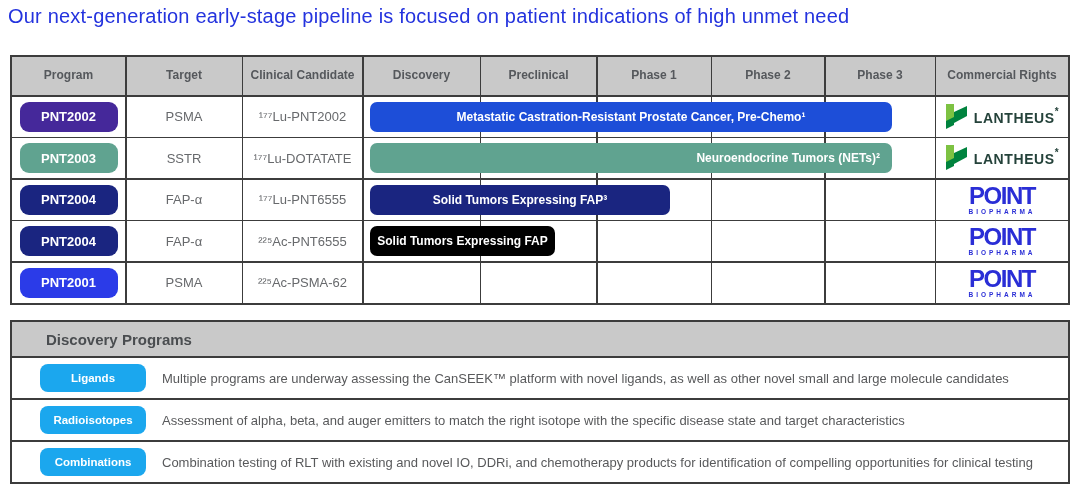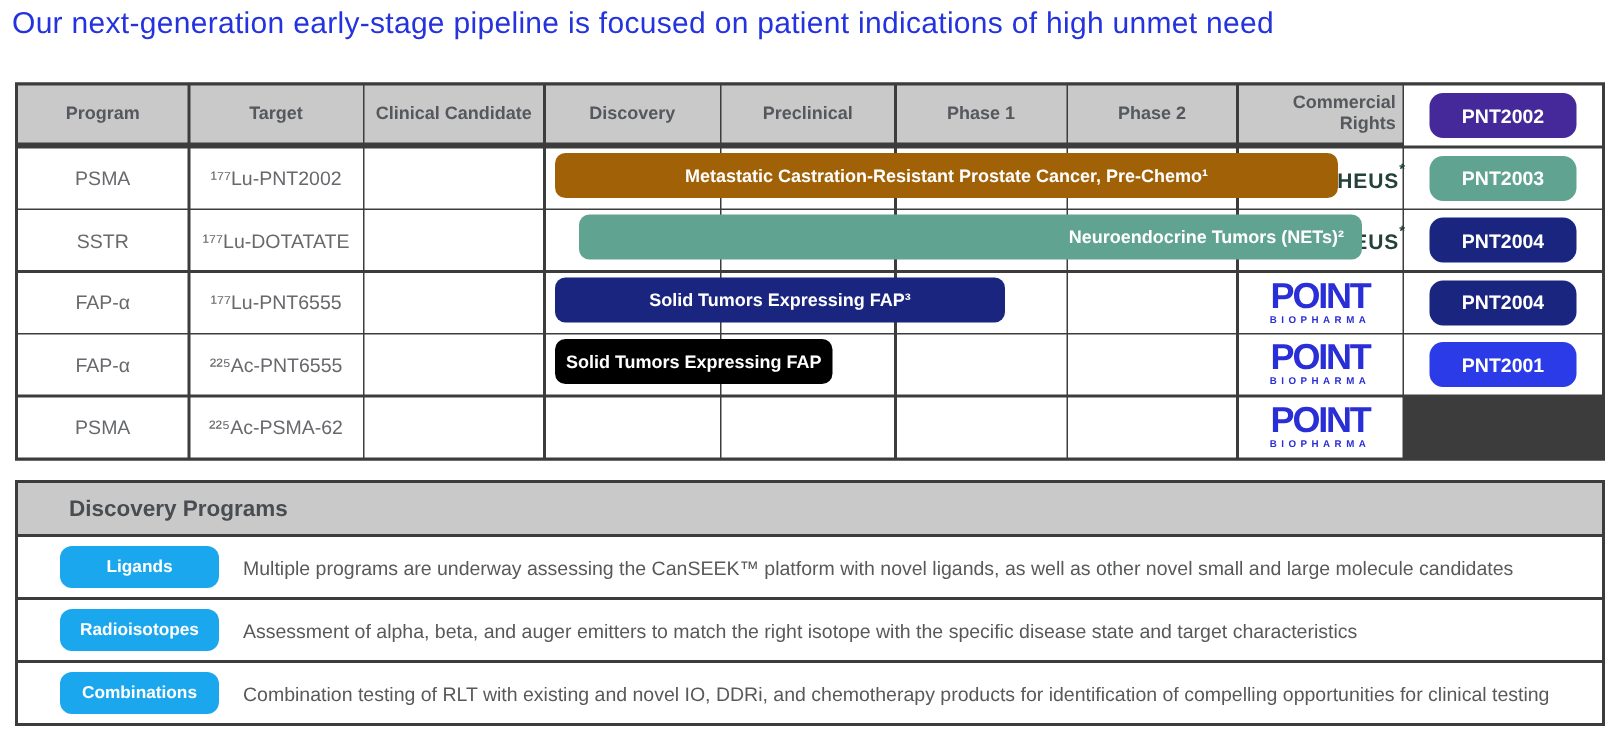--- a/index.html
+++ b/index.html
@@ -20,21 +20,21 @@
     display:grid;
     grid-template-columns:113px 115px 119px 116px 115px 113px 112px 109px 132px;
     gap:1.5px;
     background:#3c3c3c;
     border:2px solid #3c3c3c;
   }
   .th {
     background:#c9c9c9; height:38px;
     display:flex; align-items:center; justify-content:center;
     font-size:12px; font-weight:bold; color:#55585c;
-    text-align:right; line-height:1.15; padding:0 4px; box-sizing:border-box;
+    text-align:center; line-height:1.15; padding:0 4px; box-sizing:border-box;
   }
   .td {
     background:#ffffff; height:40px;
     display:flex; align-items:center; justify-content:center;
     font-size:13px; color:#67696c;
   }
   .program-pill {
     width:98px; height:30px; border-radius:9px;
     display:flex; align-items:center; justify-content:center;
     color:#ffffff; font-weight:bold; font-size:13px;
@@ -81,20 +81,21 @@
 
 <div class="pipeline-table">
 
   <div class="th">Program</div>
   <div class="th">Target</div>
   <div class="th">Clinical Candidate</div>
   <div class="th">Discovery</div>
   <div class="th">Preclinical</div>
   <div class="th">Phase 1</div>
   <div class="th">Phase 2</div>
+  <div class="th">Phase 3</div>
   <div class="th">Commercial Rights</div>
 
   <div class="td">
       <div class="program-pill" style="background: rgb(69, 40, 154);">PNT2002</div>
     </div>
   <div class="td">PSMA</div>
   <div class="td">¹⁷⁷Lu-PNT2002</div>
   <div class="td"></div>
     <div class="td"></div>
     <div class="td"></div>
@@ -176,22 +177,22 @@
     <div class="td"></div>
     <div class="td"></div>
     <div class="td"></div>
   <div class="td">
     <div class="point-logo">
       <div class="point-word">POINT</div>
       <div class="point-sub">BIOPHARMA</div>
     </div>
   </div>
 
-  <div class="bar" style="left: 358px; width: 522px; background: #a16207; top: 44.5px;">Metastatic Castration-Resistant Prostate Cancer, Pre-Chemo¹</div>
-  <div class="bar" style="left: 374px; width: 522px; background: rgb(96, 163, 144); top: 86px; justify-content: flex-end;">Neuroendocrine Tumors (NETs)²</div>
+  <div class="bar" style="left: 358px; width: 522px; background: #1d4ed8; top: 44.5px;">Metastatic Castration-Resistant Prostate Cancer, Pre-Chemo¹</div>
+  <div class="bar" style="left: 358px; width: 522px; background: rgb(96, 163, 144); top: 86px; justify-content: flex-end;">Neuroendocrine Tumors (NETs)²</div>
   <div class="bar" style="left: 358px; width: 300px; background: rgb(26, 37, 128); top: 127.5px;">Solid Tumors Expressing FAP³</div>
   <div class="bar" style="left: 358px; width: 185px; background: #000000; top: 169px;">Solid Tumors Expressing FAP</div>
 </div>
 
 <div class="discovery-box">
   <div class="discovery-header">Discovery Programs</div>
   <div class="dp-row">
     <div class="dp-pill" style="background: rgb(27, 167, 238);">Ligands</div>
     <div class="dp-desc">Multiple programs are underway assessing the CanSEEK™ platform with novel ligands, as well as other novel small and large molecule candidates</div>
   </div>

